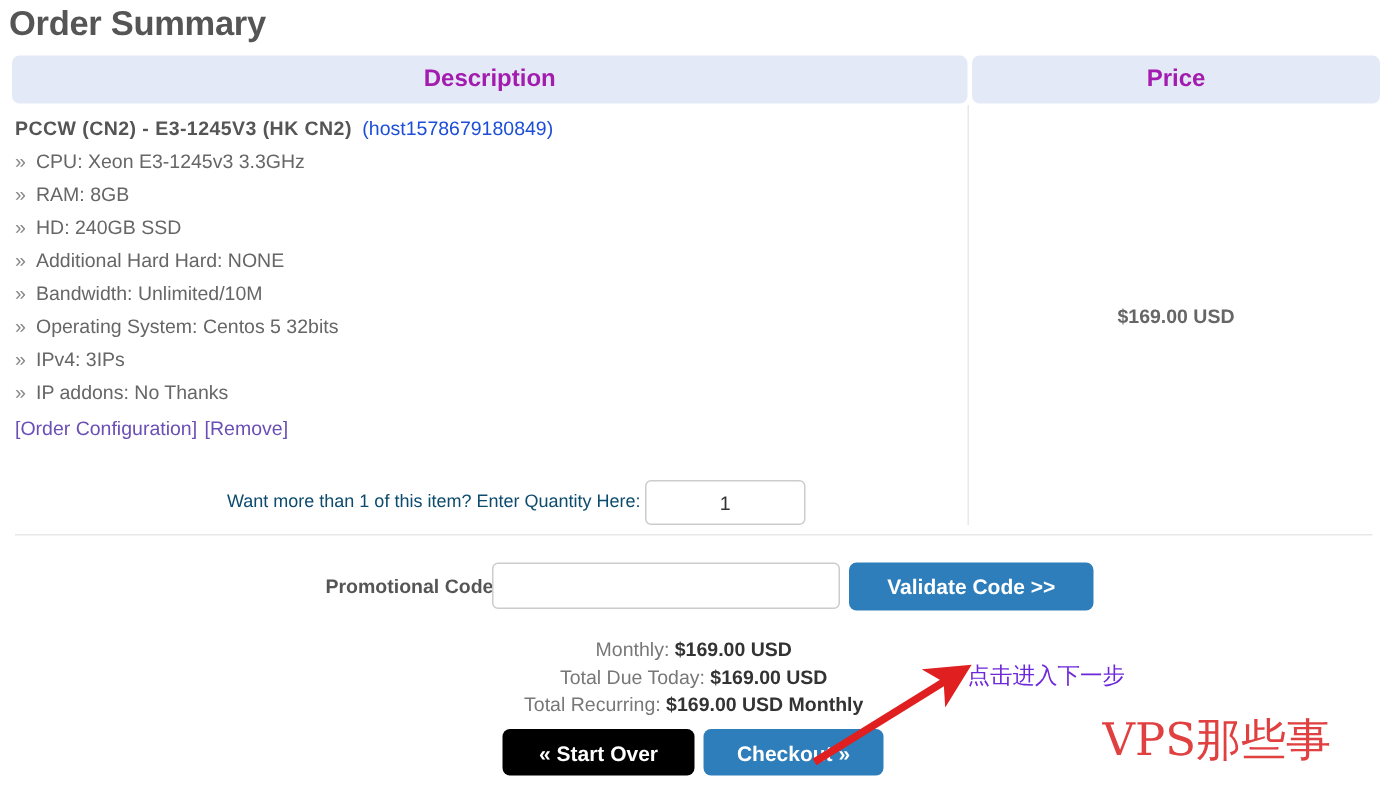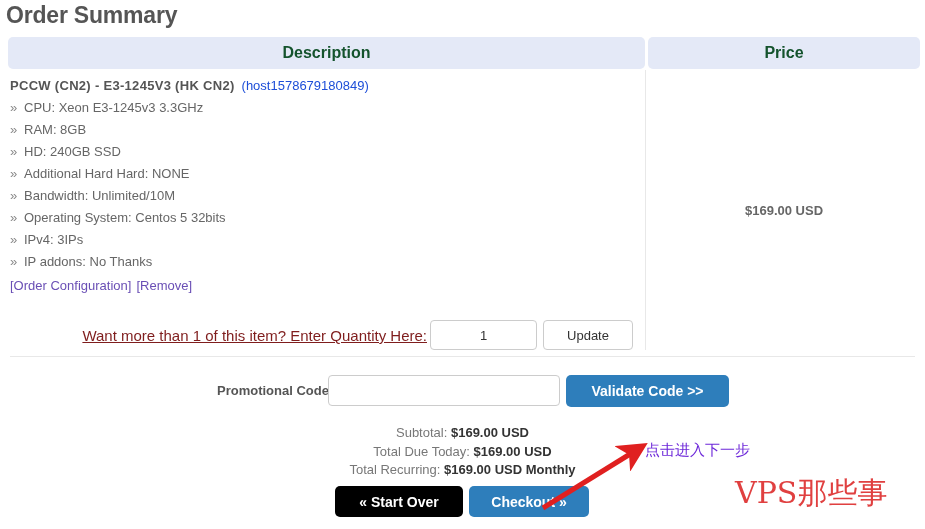--- a/index.html
+++ b/index.html
@@ -14,21 +14,21 @@
   .page-title{
     position:absolute;left:6px;top:2px;
     font-size:23px;font-weight:bold;color:#555555;letter-spacing:-0.2px;
   }
 
   
   .hdr{
     position:absolute;top:37px;height:32px;
     background:#e4e9f7;border-radius:5px;
     display:flex;align-items:center;justify-content:center;
-    font-size:16px;font-weight:bold;color:#14532d;
+    font-size:16px;font-weight:bold;color:#a21caf;
   }
   .hdr-desc{left:8px;width:637px;}
   .hdr-price{left:648px;width:272px;}
 
   
   .item{position:absolute;left:10px;top:78px;width:620px;}
   .item-title{font-size:13px;font-weight:bold;color:#555555;letter-spacing:0.3px;white-space:nowrap;}
   .item-title .hostid{font-weight:normal;color:#1d4ed8;letter-spacing:0;margin-left:7px;}
   .spec{font-size:13px;color:#666666;margin-top:7px;padding-left:14px;position:relative;white-space:nowrap;}
   .spec .chev{position:absolute;left:0;top:0;color:#888888;}
@@ -42,21 +42,21 @@
     text-align:center;font-size:13px;font-weight:bold;color:#666666;
   }
 
   
   .vsep{position:absolute;left:645px;top:70px;width:1px;height:280px;background:#e8e8e8;}
 
   
   .qty-row{position:absolute;left:0;top:320px;width:645px;height:32px;}
   .qty-label{
     position:absolute;right:218px;top:7px;
-    font-size:15px;color:#7f1d1d;white-space:nowrap;text-decoration:underline;
+    font-size:12px;color:#0c4a6e;white-space:nowrap;
   }
   .qty-input{
     position:absolute;left:430px;top:320px;width:107px;height:30px;
     box-sizing:border-box;border:1px solid #cccccc;border-radius:4px;
     background:#ffffff;text-align:center;font-size:13px;color:#333333;
     font-family:"Liberation Sans","DejaVu Sans",sans-serif;outline:none;
   }
   .btn-update{
     position:absolute;left:543px;top:320px;width:90px;height:30px;
     box-sizing:border-box;border:1px solid #cccccc;border-radius:4px;
@@ -177,31 +177,30 @@
       <a href="#">[Order Configuration]</a><a href="#">[Remove]</a>
     </div>
   </div>
 
   <div class="price-cell">$169.00 USD</div>
 
   <div class="qty-row">
     <span class="qty-label">Want more than 1 of this item? Enter Quantity Here:</span>
   </div>
   <input class="qty-input" type="text" value="1" style="">
-  <button class="btn-update">Update</button>
 
   <div class="hsep"></div>
 
   <span class="promo-label">Promotional Code:</span>
   <input class="promo-input" type="text" placeholder="" style="">
   <button class="btn-validate">Validate Code &gt;&gt;</button>
 
   <div class="totals">
     <div>
-      <span>Subtotal:</span>
+      <span>Monthly:</span>
       <span class="amt">$169.00 USD</span>
     </div>
     <div>
       <span>Total Due Today:</span>
       <span class="amt">$169.00 USD</span>
     </div>
     <div>
       <span>Total Recurring:</span>
       <span class="amt">$169.00 USD Monthly</span>
     </div>

